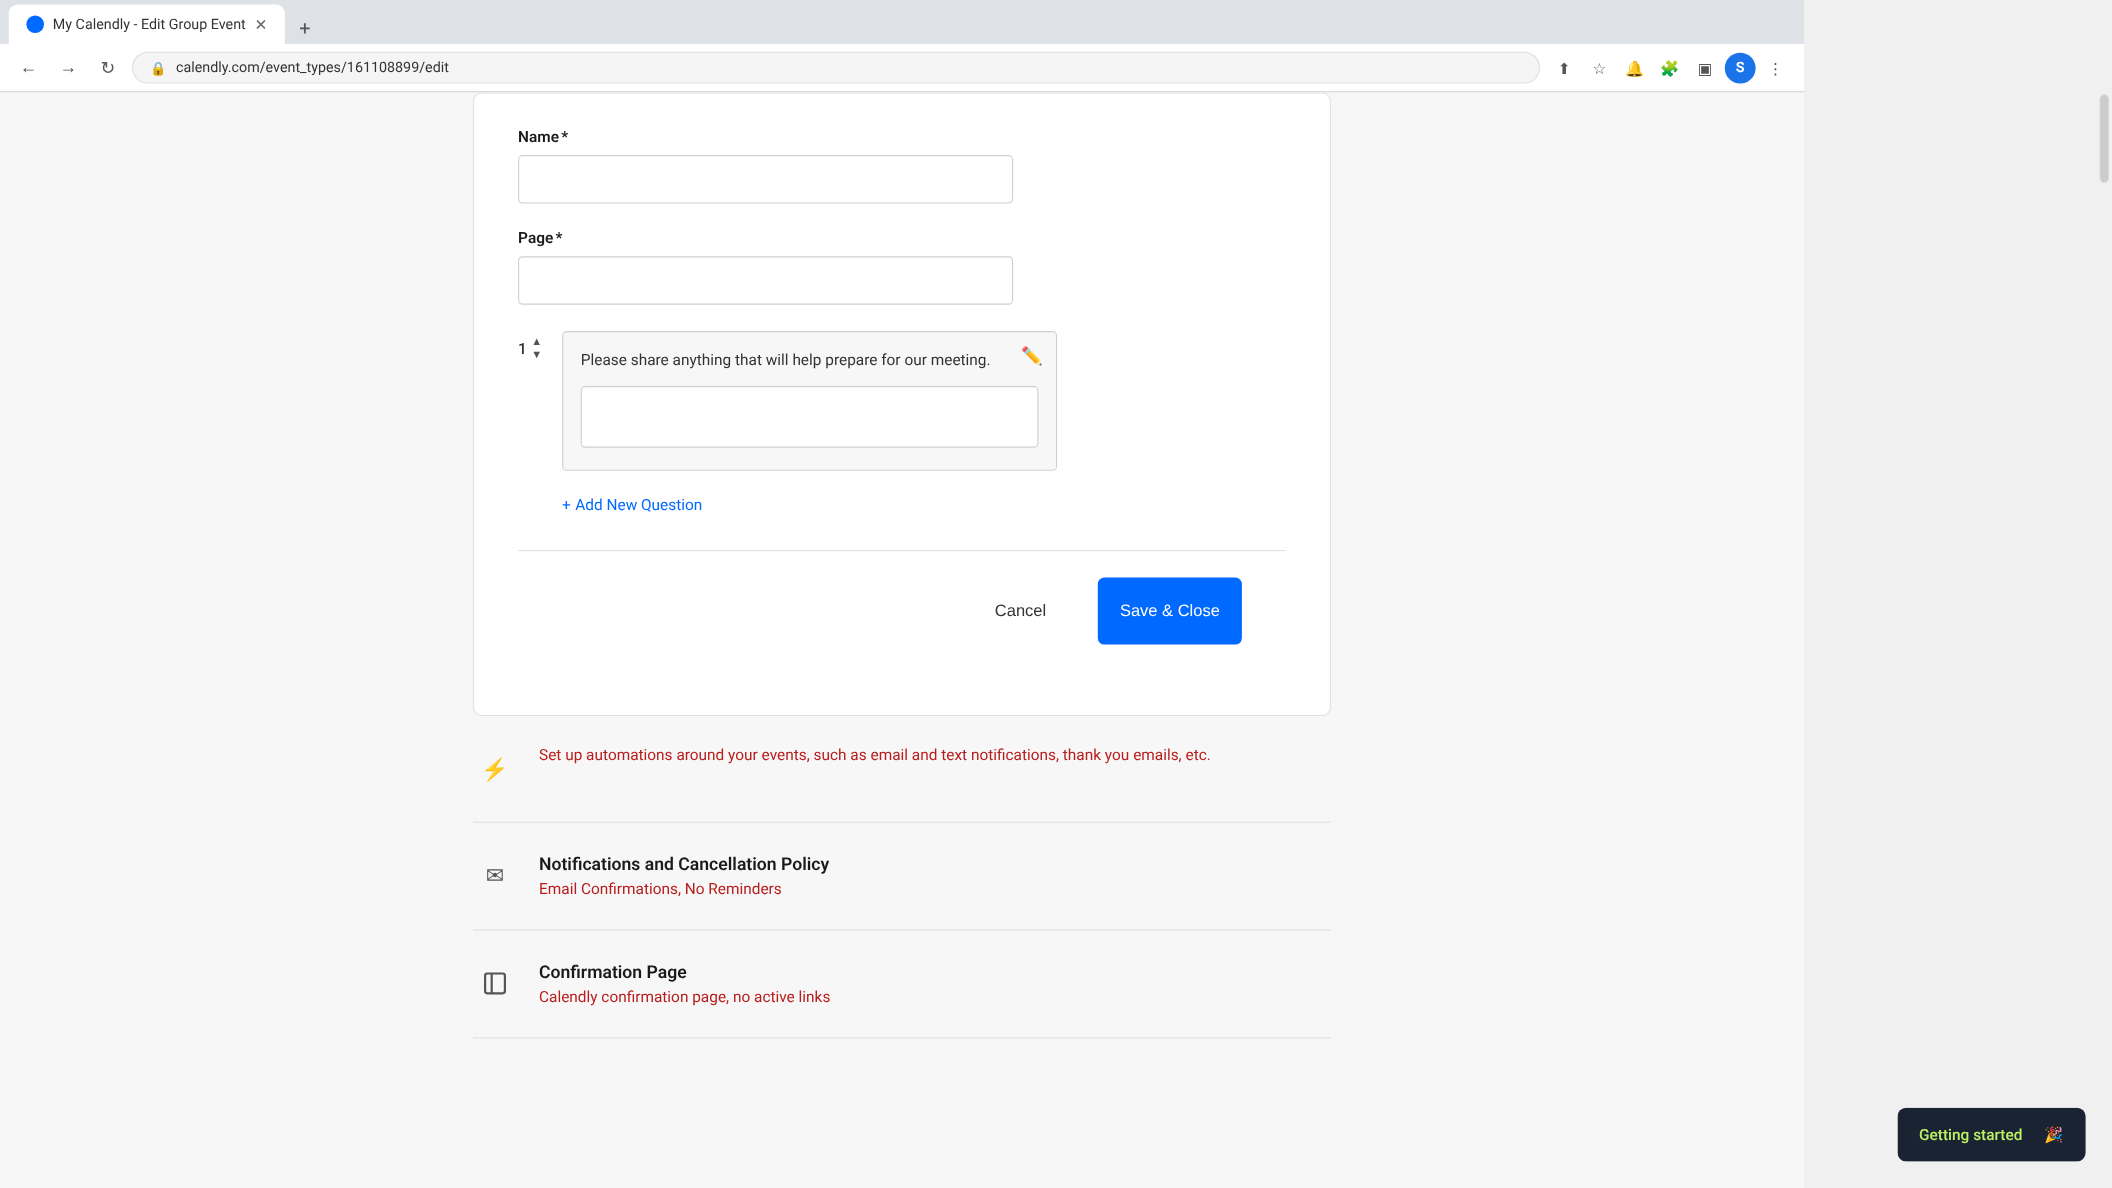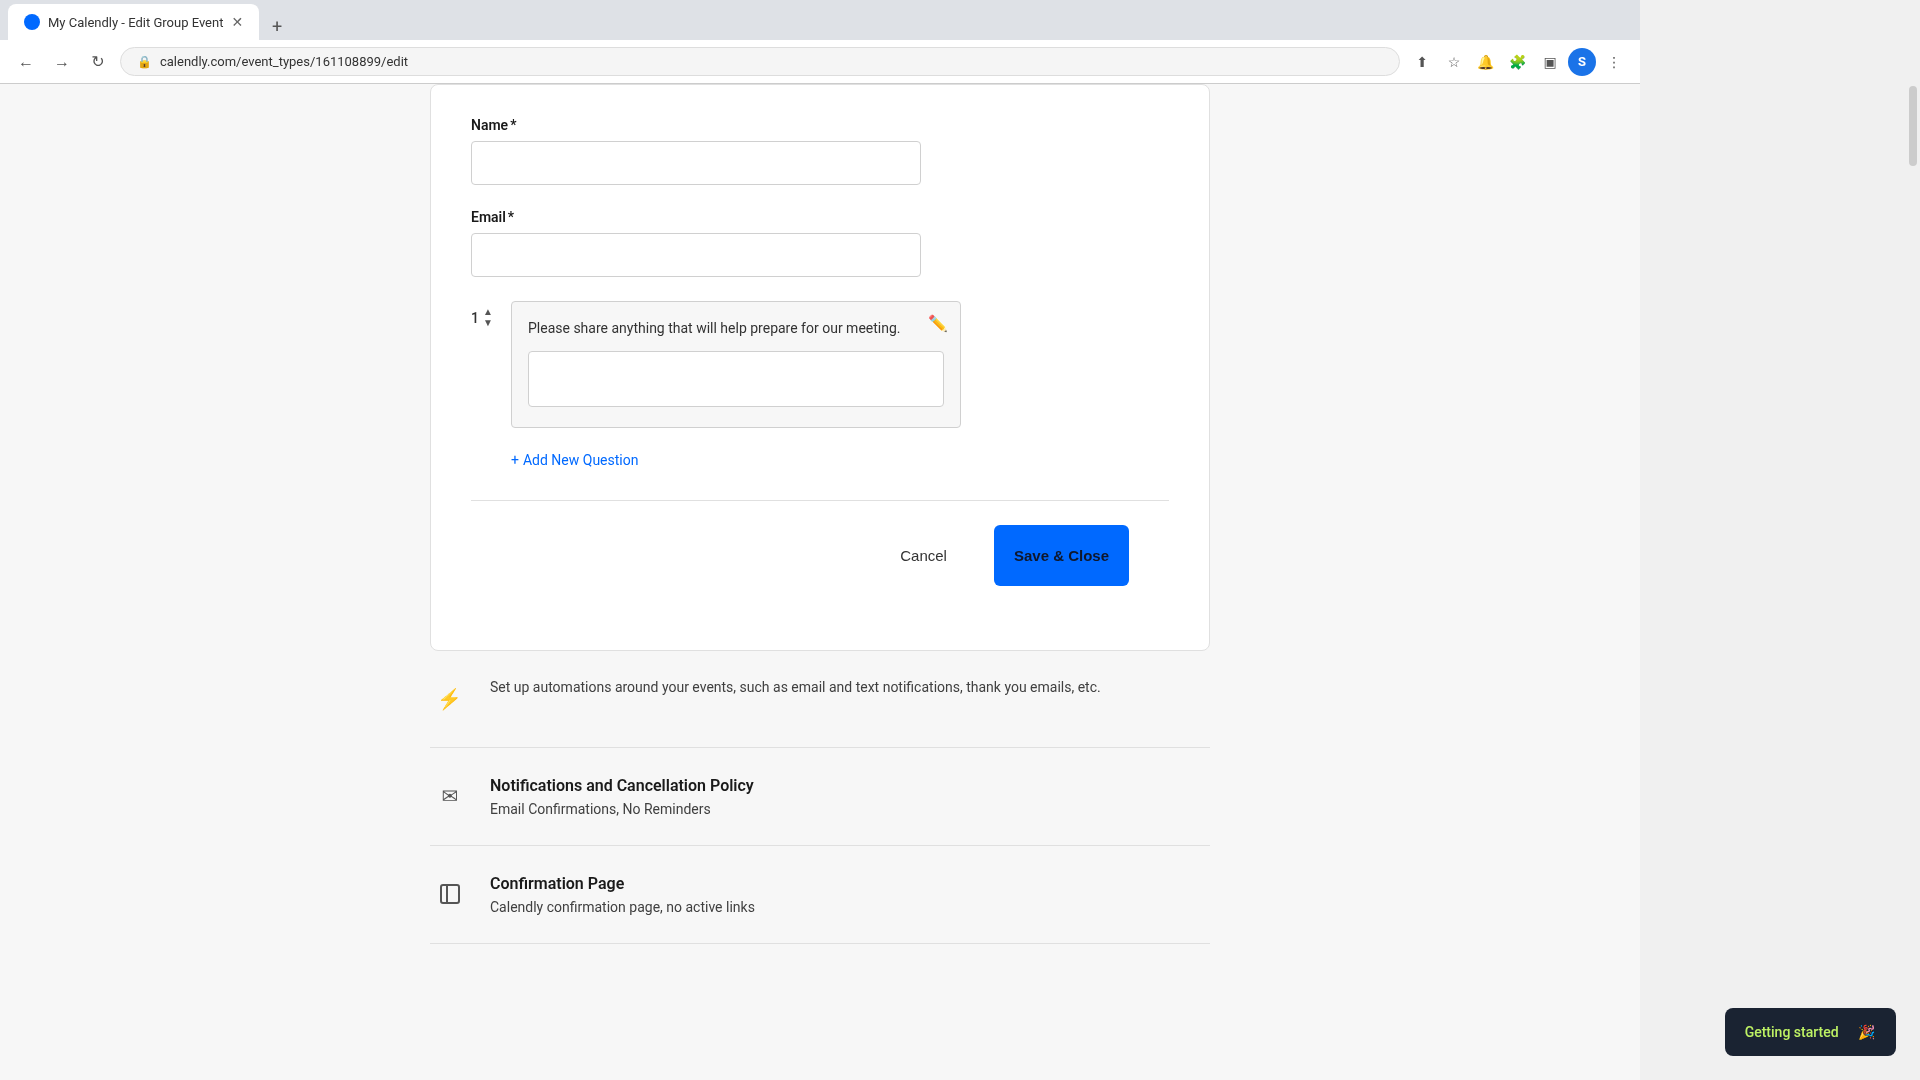--- a/index.html
+++ b/index.html
@@ -263,26 +263,26 @@
       background: transparent;
       border: none;
       font-size: 15px;
       color: #333;
       cursor: pointer;
       padding: 8px 16px;
       border-radius: 4px;
     }
     .btn-save {
       background: #0069ff;
-      color: #0f172a;
+      color: #ffffff;
       border: none;
       border-radius: 6px;
       padding: 22px 20px;
       font-size: 15px;
-      font-weight: 700;
+      font-weight: 400;
       cursor: pointer;
     }
 
     
     .sections-area {
       margin: 0 160px;
     }
     .section-row {
       display: flex;
       align-items: flex-start;
@@ -303,21 +303,21 @@
     }
     .section-content { flex: 1; }
     .section-title {
       font-size: 16px;
       font-weight: 600;
       color: #1a1a1a;
       margin-bottom: 6px;
     }
     .section-desc {
       font-size: 14px;
-      color: #404040;
+      color: #b91c1c;
     }
 
     
     .getting-started-toast {
       position: fixed;
       bottom: 24px;
       right: 24px;
       background: #1a2332;
       color: #bef264;
       border-radius: 8px;
@@ -392,21 +392,21 @@
         <div class="field-group">
           <div class="field-label">
             <span>Name</span>
               <span class="required-star">*</span>
           </div>
           <input class="field-input" type="text" style="">
         </div>
 
         <div class="field-group">
           <div class="field-label">
-            <span>Email</span>
+            <span>Page</span>
               <span class="required-star">*</span>
           </div>
           <input class="field-input" type="text" style="">
         </div>
 
         <div class="question-item">
           <div class="question-number-area">
             <span class="question-number">1</span>
             <div class="sort-icon">
               <span class="sort-arrow">▲</span>

